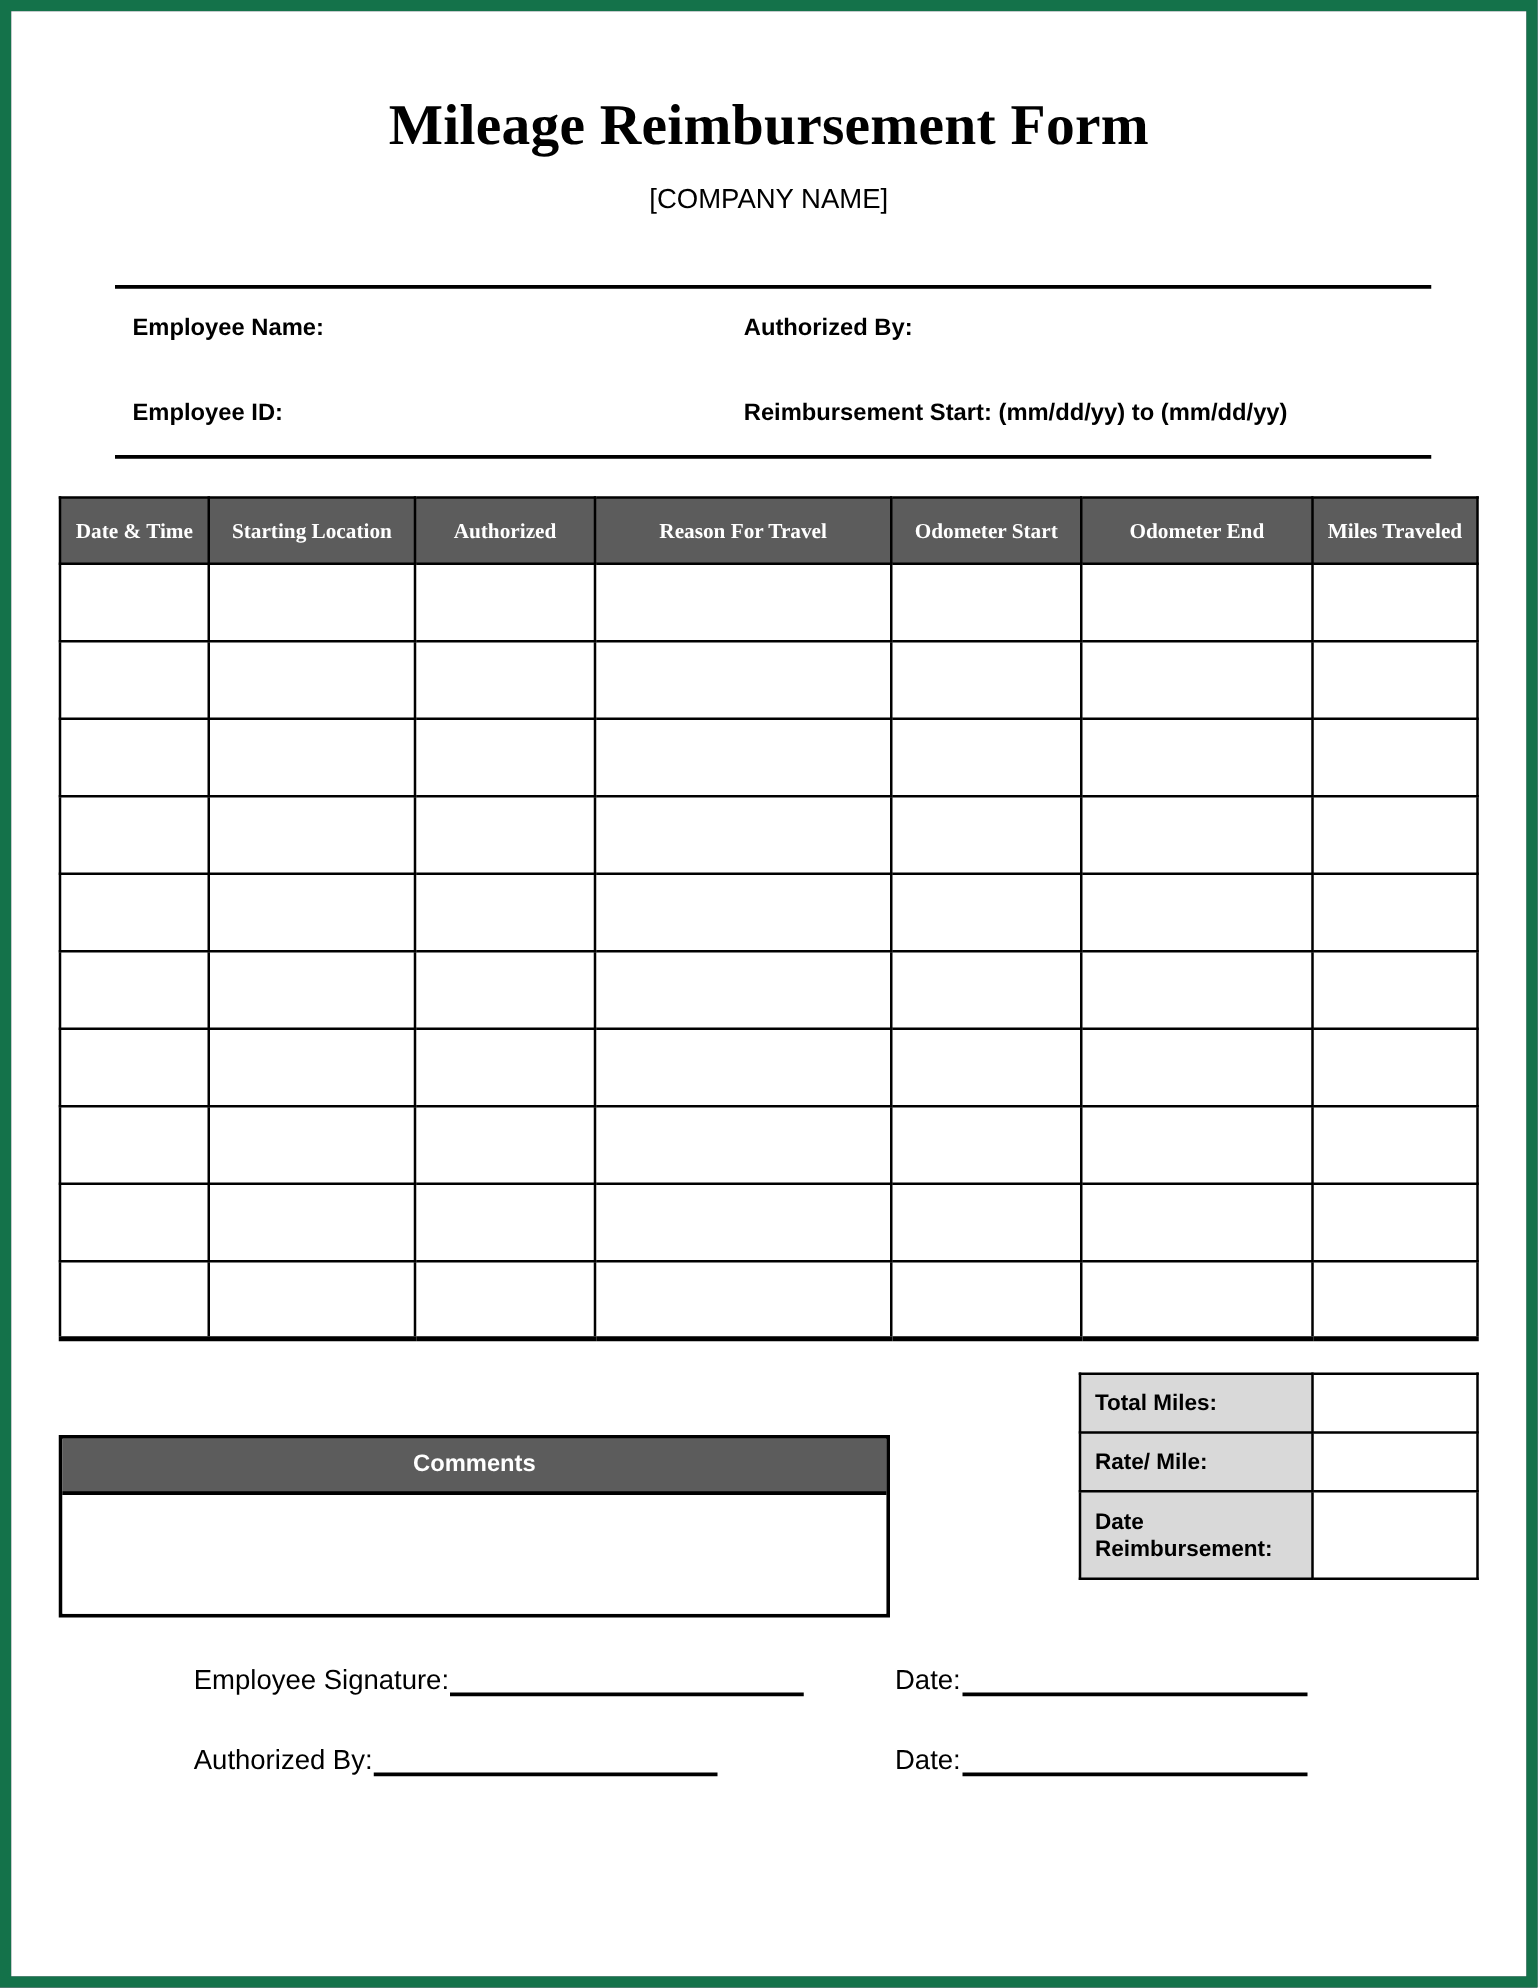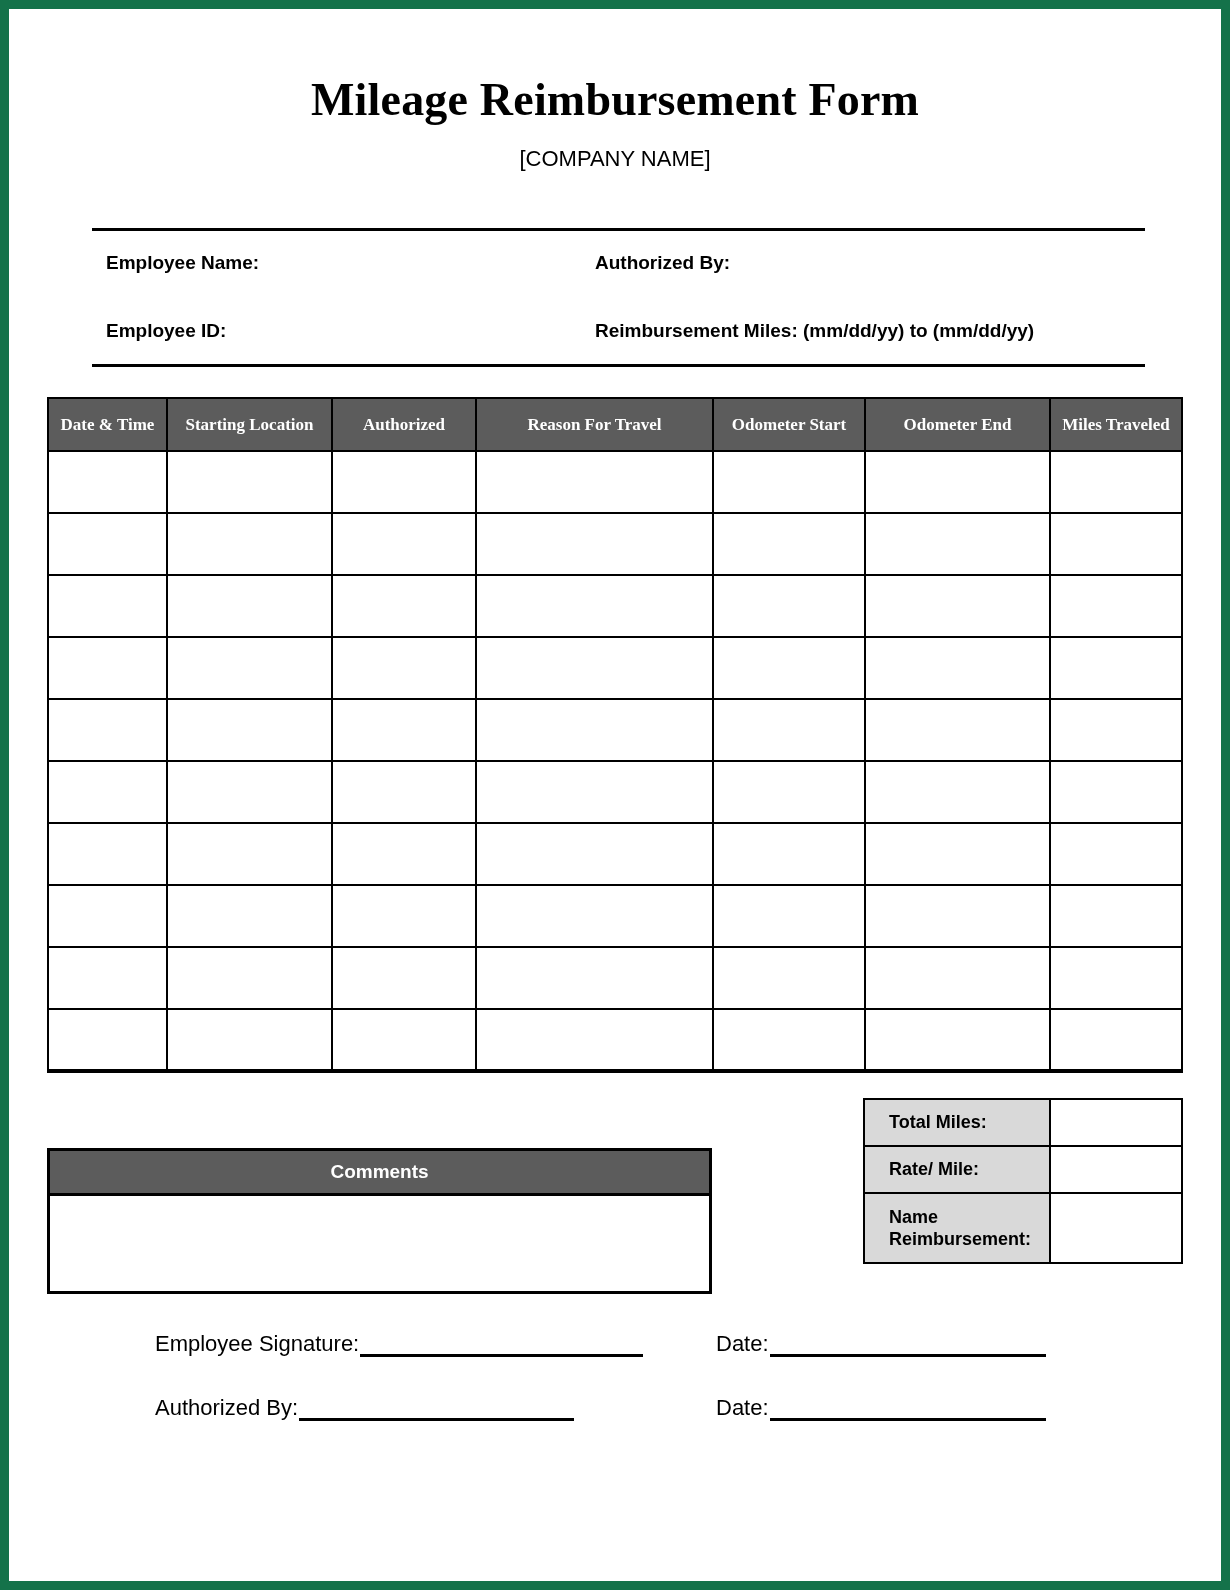--- a/index.html
+++ b/index.html
@@ -136,21 +136,21 @@
     padding: 0;
   }
   #totals-table td.t-label {
     width: 186px;
     background: #d9d9d9;
     font-family: "Liberation Sans", sans-serif;
     font-weight: bold;
     font-size: 18px;
     line-height: 1.25;
     color: #000000;
-    padding: 6px 0 6px 24px;
+    padding: 6px 0 6px 11px;
     vertical-align: middle;
   }
   #totals-table td.t-value {
     width: 132px;
     background: #ffffff;
   }
   #totals-table tr.r-short td { height: 47px; }
   #totals-table tr.r-tall td { height: 70px; }
 
   
@@ -212,21 +212,21 @@
   <div id="sheet">
 
     <div class="doc-title">Mileage Reimbursement Form</div>
     <div class="doc-subtitle">[COMPANY NAME]</div>
 
     <div class="rule top"></div>
 
     <div class="info-label" id="lbl-employee-name">Employee Name:</div>
     <div class="info-label" id="lbl-authorized-by">Authorized By:</div>
     <div class="info-label" id="lbl-employee-id">Employee ID:</div>
-    <div class="info-label" id="lbl-period"><span>Reimbursement Miles:</span> <span class="normal">(mm/dd/yy) to (mm/dd/yy)</span></div>
+    <div class="info-label" id="lbl-period"><span>Reimbursement Start:</span> <span class="normal">(mm/dd/yy) to (mm/dd/yy)</span></div>
 
     <div class="rule bottom"></div>
 
     <table id="mileage-table">
       <colgroup>
         <col class="c-date">
           <col class="c-start">
           <col class="c-dest">
           <col class="c-reason">
           <col class="c-odostart">
@@ -342,21 +342,21 @@
       <tbody>
         <tr class="r-short">
           <td class="t-label">Total Miles:</td>
           <td class="t-value"></td>
         </tr>
         <tr class="r-short">
           <td class="t-label">Rate/ Mile:</td>
           <td class="t-value"></td>
         </tr>
         <tr class="r-tall">
-          <td class="t-label">Name Reimbursement:</td>
+          <td class="t-label">Date Reimbursement:</td>
           <td class="t-value"></td>
         </tr>
       </tbody>
     </table>
 
     <div id="comments-box">
       <div id="comments-header">Comments</div>
       <div id="comments-body"></div>
     </div>
 

